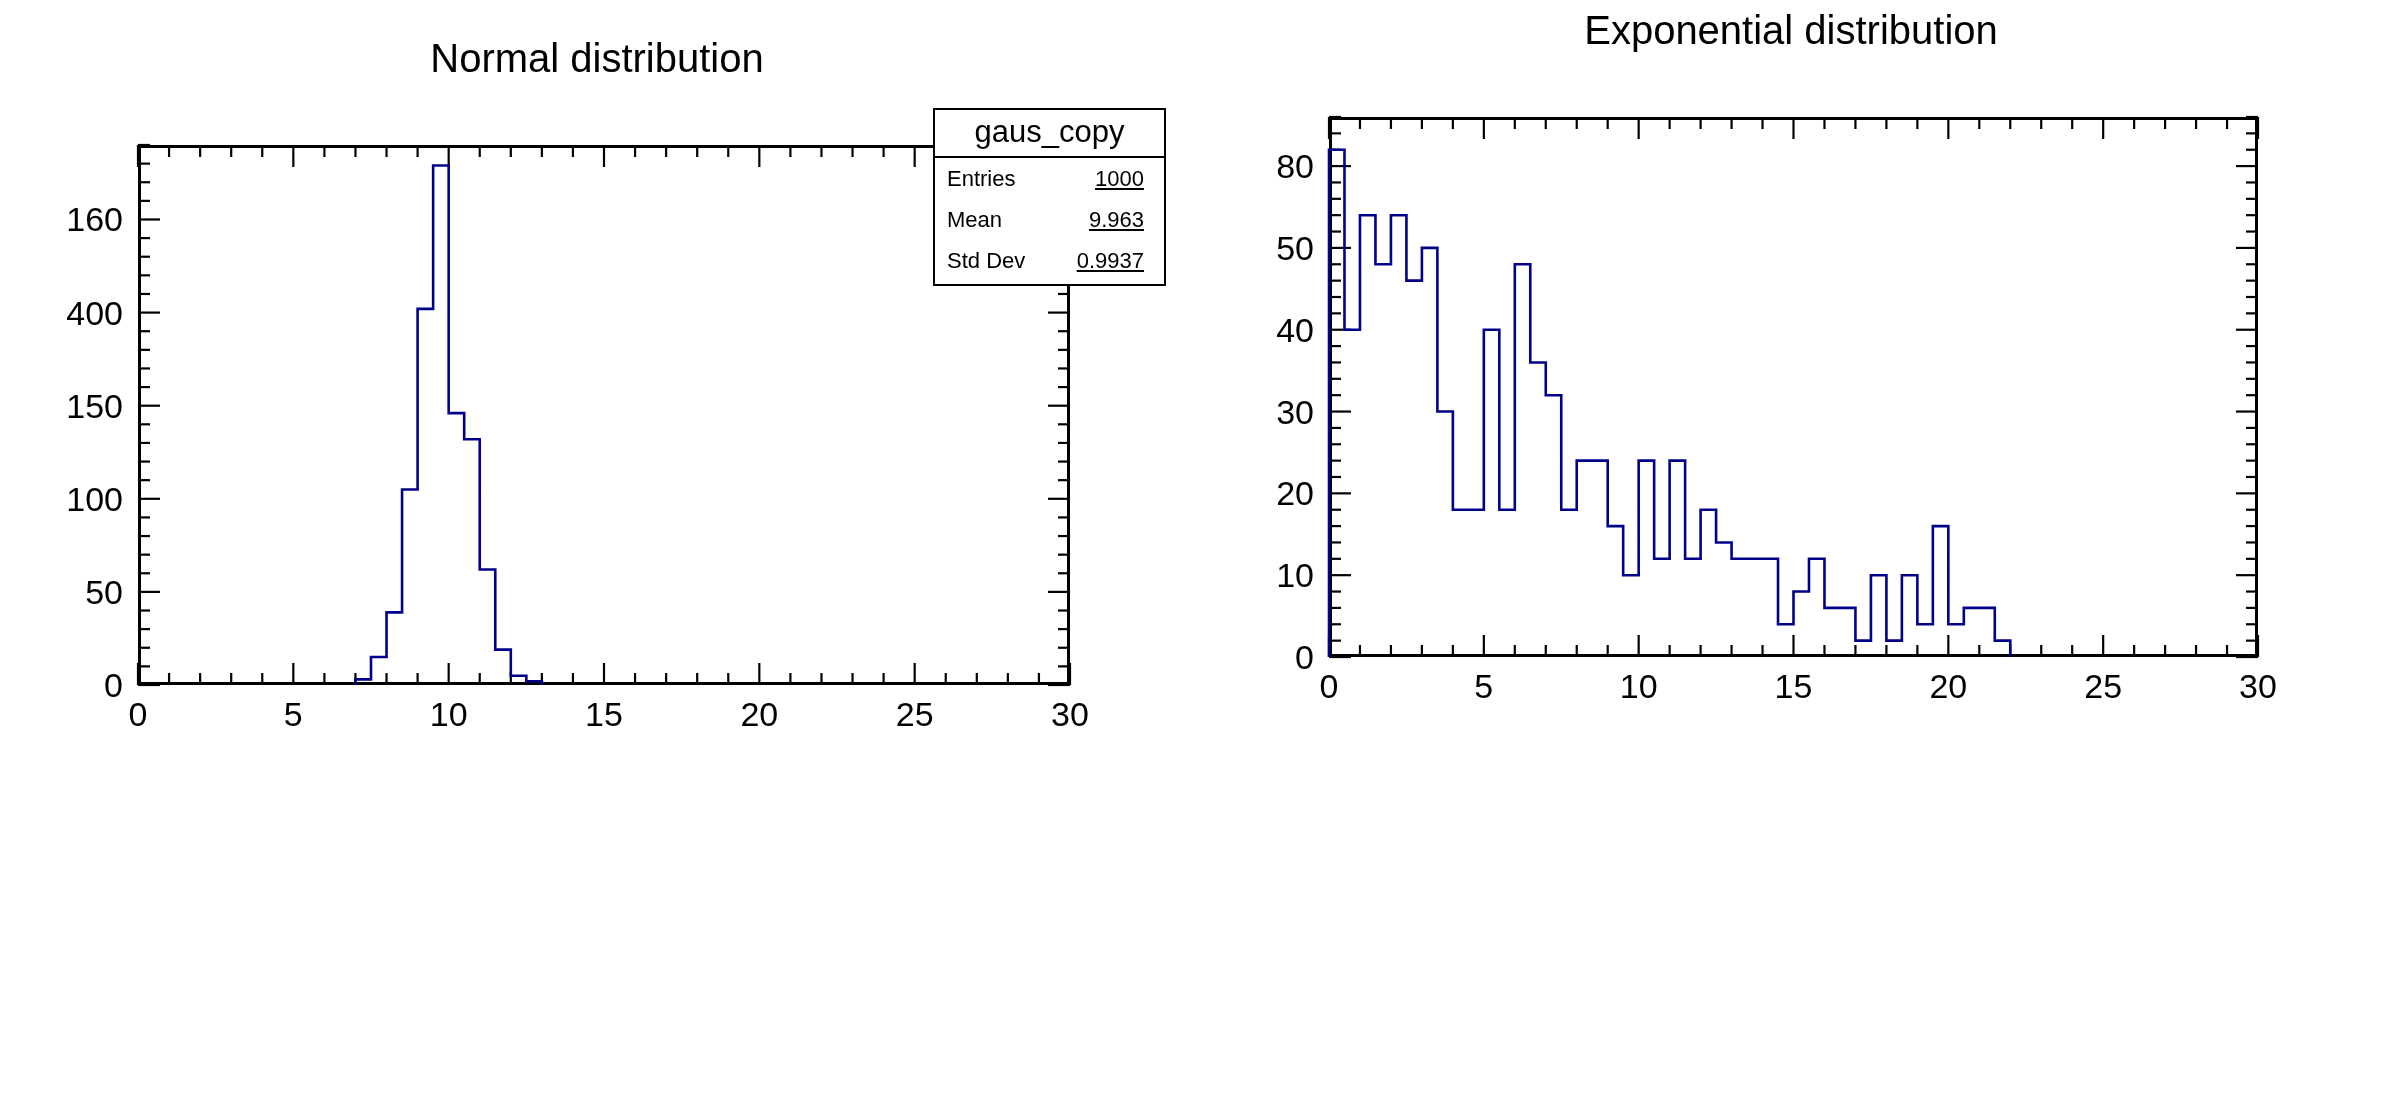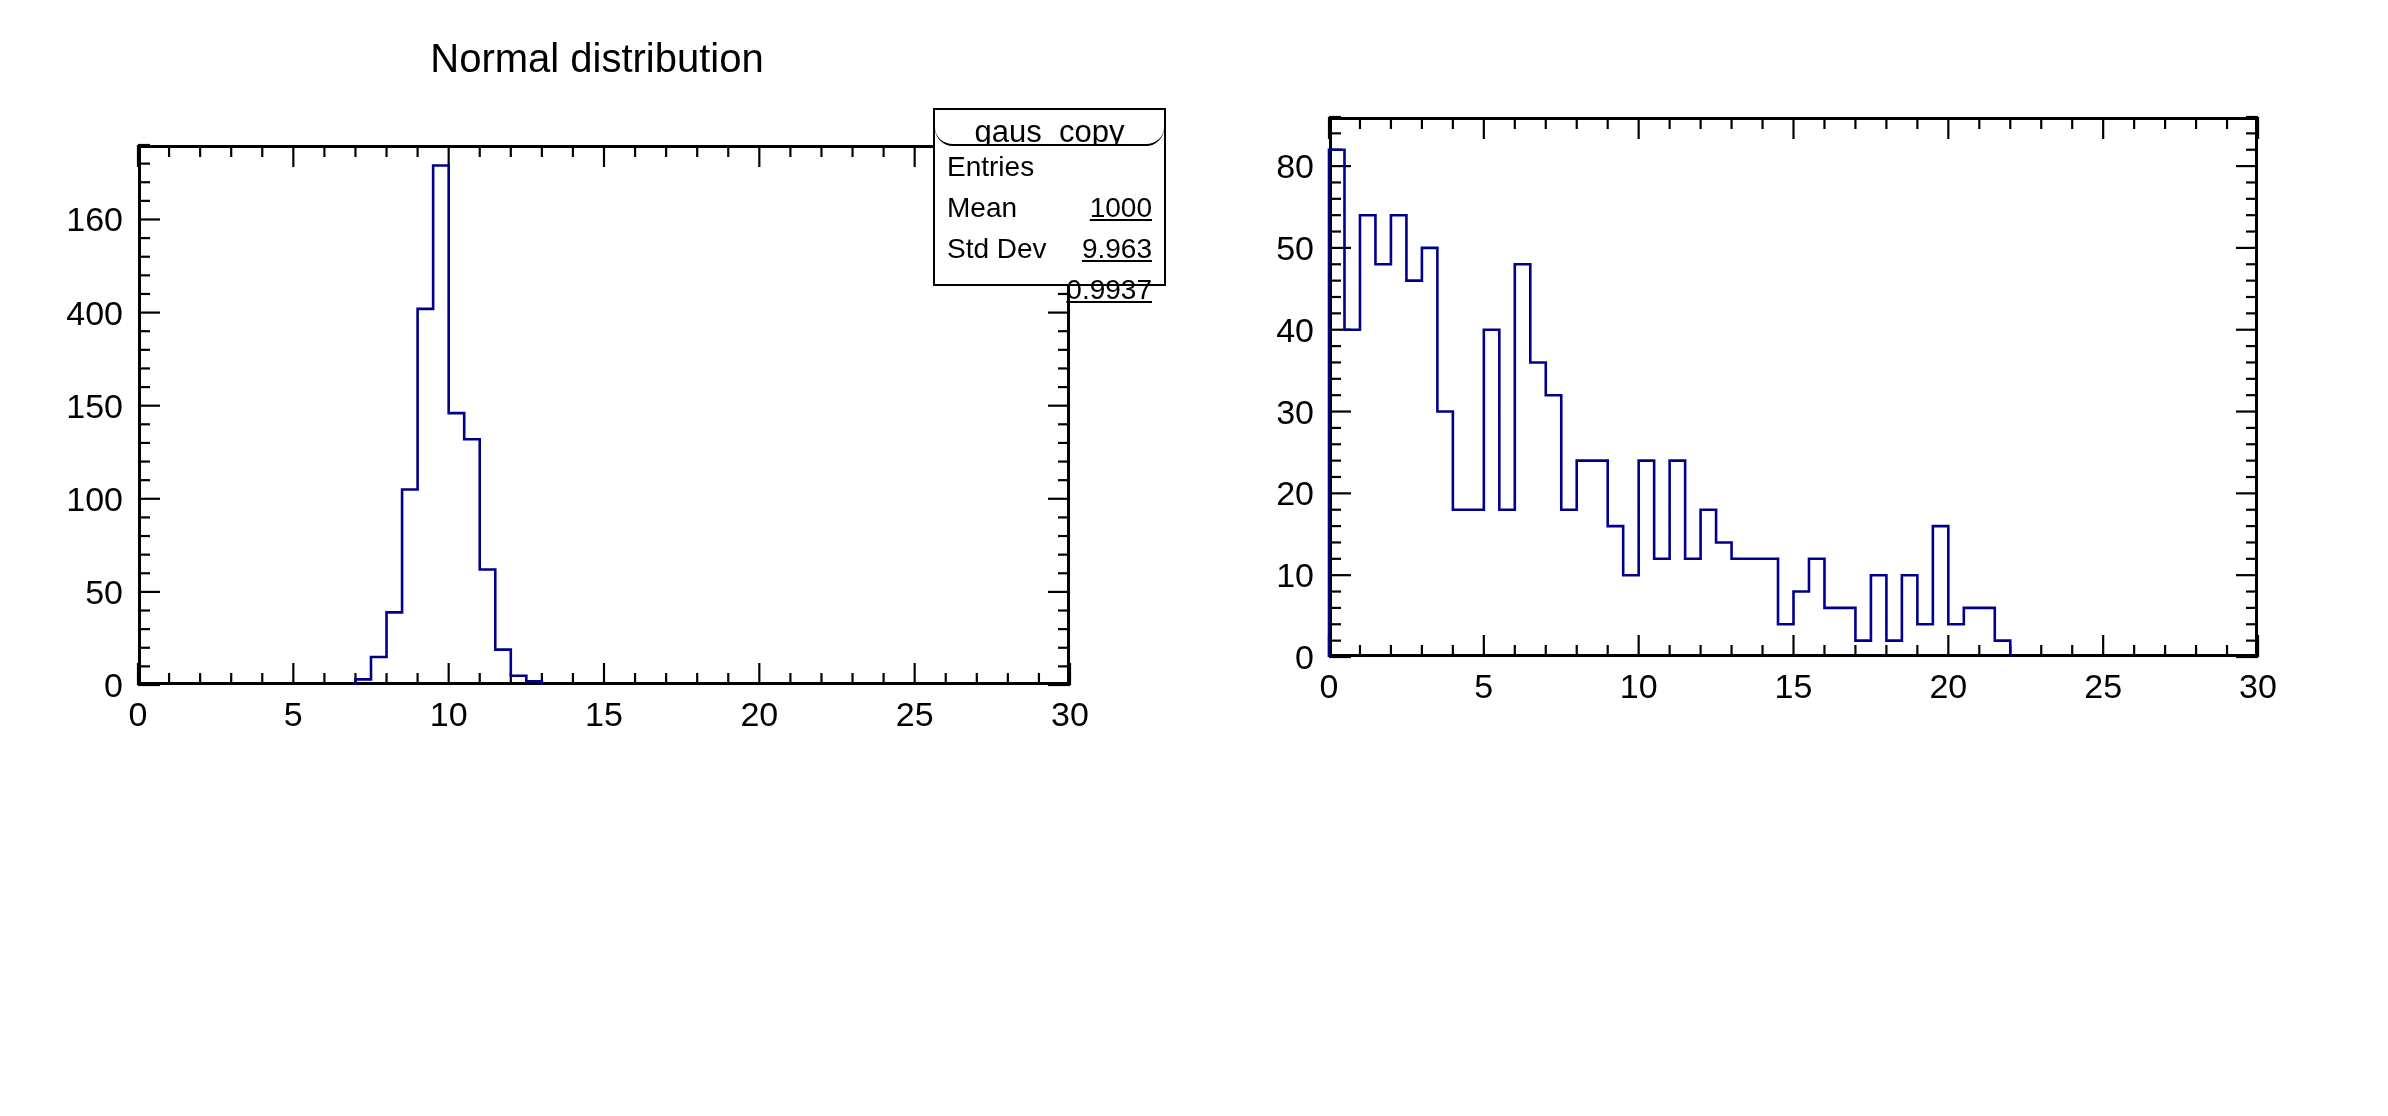--- a/index.html
+++ b/index.html
@@ -78,23 +78,23 @@
     display: flex;
     justify-content: space-between;
     box-sizing: border-box;
     white-space: nowrap;
   }
   .stats-row .lbl { text-align: left; }
   .stats-row .val { text-align: right; text-decoration: underline; }
 
   
   #stats-left { left: 933px; top: 80px; width: 233px; height: 178px; }
-  #stats-left .stats-title { height: 36px; line-height: 44px; font-size: 31px; border-radius: 23px; }
-  #stats-left .stats-row { height: 41px; line-height: 41px; font-size: 28px;
-                           padding: 0 12px 0 12px; flex-direction: column; }
+  #stats-left .stats-title { height: 48px; line-height: 44px; font-size: 31px; }
+  #stats-left .stats-row { height: 41px; line-height: 41px; font-size: 22px;
+                           padding: 0 20px 0 12px; }
 
   .tick-label {
     position: absolute;
     font-size: 34px;
     line-height: 34px;
     white-space: nowrap;
     color: #000;
   }
   .ylab { text-align: right; transform: translateY(-17px); }
   .xlab { text-align: center; transform: translateX(-50%); }
@@ -268,20 +268,21 @@
       </div>
       <div class="stats-row">
         <span class="lbl">Std Dev</span>
         <span class="val">0.9937</span>
       </div>
     </div>
   </div>
 
   <div class="pad" id="pad-right">
 
+    <div class="pad-title">Exponential distribution</div>
 
     <div class="frame" id="frame-right" style="left:135px; top:117px; width:929px; height:540px;"></div>
 
     <svg class="plot-svg" id="svg-right" width="1194" height="1116" style="left: -1194px;">
       <g id="right-ticks">
           <line x1="1329" y1="657" x2="1329" y2="635" stroke="#000" stroke-width="2.2"></line>
           <line x1="1329" y1="117" x2="1329" y2="139" stroke="#000" stroke-width="2.2"></line>
           <line x1="1359.9666666666667" y1="657" x2="1359.9666666666667" y2="645" stroke="#000" stroke-width="2.2"></line>
           <line x1="1359.9666666666667" y1="117" x2="1359.9666666666667" y2="129" stroke="#000" stroke-width="2.2"></line>
           <line x1="1390.9333333333334" y1="657" x2="1390.9333333333334" y2="645" stroke="#000" stroke-width="2.2"></line>

